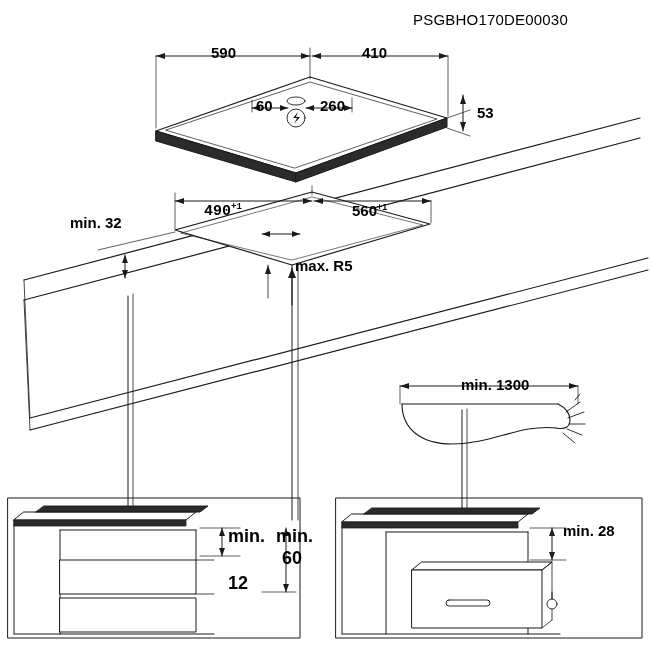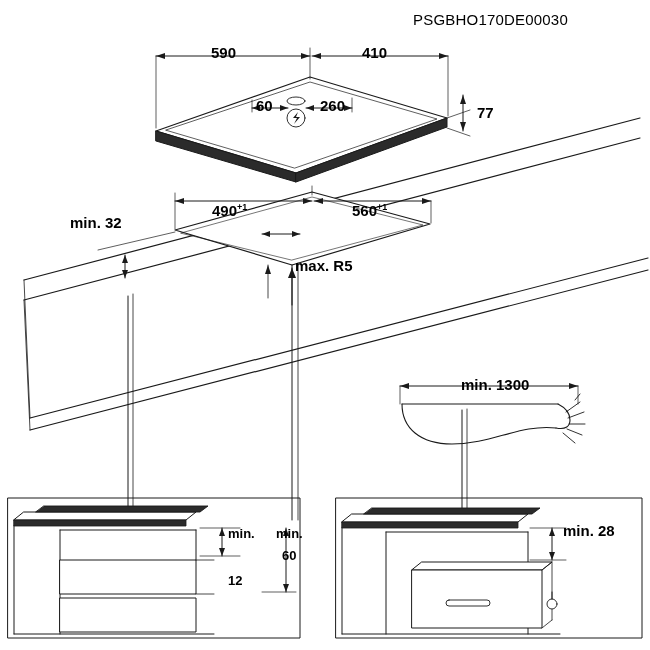--- a/index.html
+++ b/index.html
@@ -33,21 +33,21 @@
   }
   .code-label {
     font-size: 15px;
     letter-spacing: 0.2px;
   }
   .dim {
     font-size: 15px;
     font-weight: 600;
   }
   .dim-sm {
-    font-size: 13px;
+    font-size: 18px;
     font-weight: 600;
   }
   .sup {
     font-size: 9px;
     vertical-align: super;
     font-weight: 600;
   }
 </style>
 </head>
 <body>
@@ -217,25 +217,25 @@
   <div class="lbl code-label" style="left:413px; top:12px;">PSGBHO170DE00030</div>
 
   <div class="lbl dim" style="left:211px; top:45px;">590</div>
 
   <div class="lbl dim" style="left:362px; top:45px;">410</div>
 
   <div class="lbl dim" style="left:256px; top:98px;">60</div>
 
   <div class="lbl dim" style="left:320px; top:98px;">260</div>
 
-  <div class="lbl dim" style="left:477px; top:105px;">77</div>
+  <div class="lbl dim" style="left:477px; top:105px;">53</div>
 
   <div class="lbl dim" style="left:70px; top:215px;">min. 32</div>
 
-  <div class="lbl dim" style="left:212px; top:203px;">
+  <div class="lbl dim" style="left:204px; top:203px;font-family:Liberation Mono, monospace;">
     <span>490</span><span class="sup">+1</span>
   </div>
 
   <div class="lbl dim" style="left:352px; top:203px;">
     <span>560</span><span class="sup">+1</span>
   </div>
 
   <div class="lbl dim" style="left:295px; top:258px;">max. R5</div>
 
   <div class="lbl dim" style="left:461px; top:377px;">min. 1300</div>

